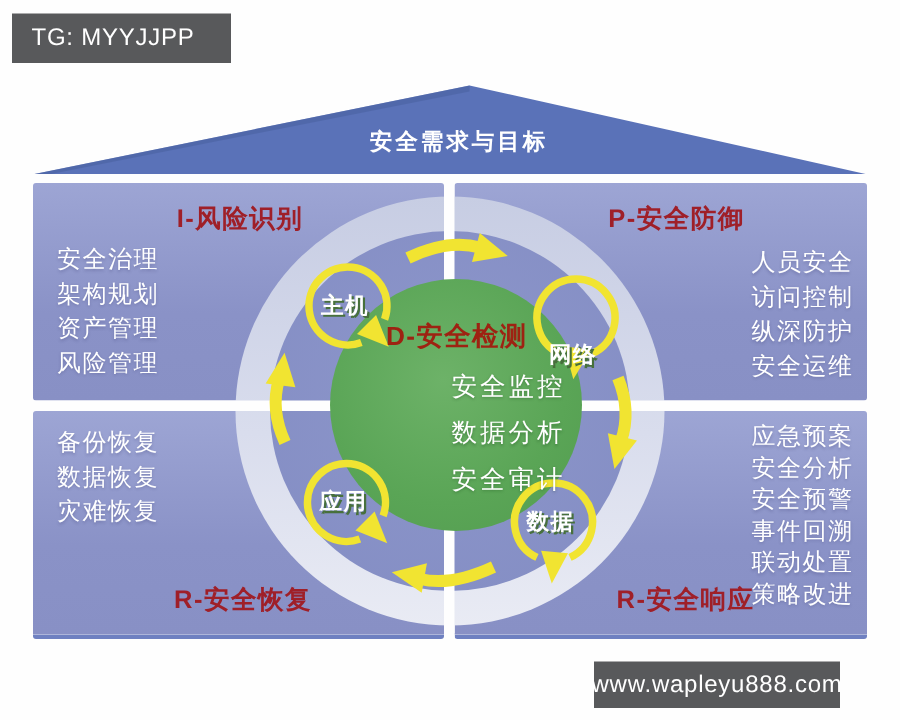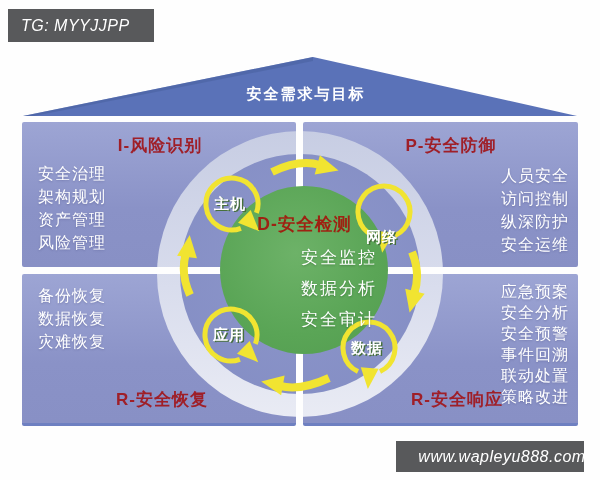--- a/index.html
+++ b/index.html
@@ -4,24 +4,24 @@
 <style>
   html,body{margin:0;padding:0;background:#ffffff;}
   .stage{
     position:relative;width:600px;height:480px;overflow:hidden;background:#fefefe;
     font-family:"Liberation Sans","DejaVu Sans",sans-serif;
   }
   .abs{position:absolute;}
   
   .badge{
     position:absolute;background:#58595b;color:#fff;display:flex;align-items:center;
-    font-size:16px;letter-spacing:.5px;font-style:italic;
+    font-size:16px;letter-spacing:.5px;
   }
   .badge.tg{left:8px;top:9px;width:133px;height:33px;padding-left:13px;}
-  .badge.site{left:396px;top:441px;width:164px;height:31px;justify-content:center;padding-left:24px;}
+  .badge.site{left:396px;top:441px;width:164px;height:31px;justify-content:center;}
   
   .roof-svg{left:0;top:0;width:600px;height:480px;pointer-events:none;}
   .roof-title{
     left:200px;top:85px;width:212px;text-align:center;color:#fff;
     font-size:15px;font-weight:bold;letter-spacing:2px;
   }
   
   .quad{
     position:absolute;border-radius:2px;
     background:linear-gradient(180deg,#9da5d4 0%,#8a92c7 60%,#8890c5 100%);

